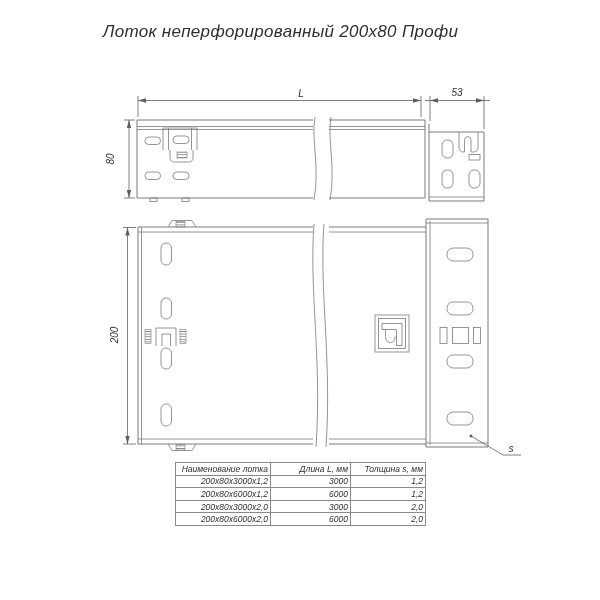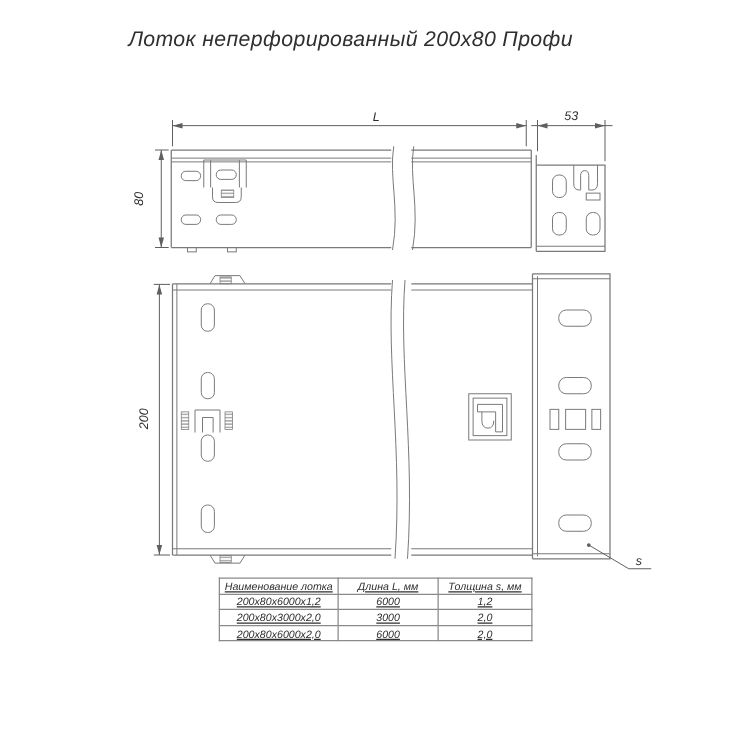--- a/index.html
+++ b/index.html
@@ -28,24 +28,23 @@
     fill:var(--text);font-style:italic;font-size:10px;
     font-family:"Liberation Sans",sans-serif;text-anchor:middle;
   }
   .hatchfill{fill:url(#hatch);stroke:var(--line);stroke-width:.6;}
   table.sizes{
     position:absolute;left:175px;top:462px;width:250px;
     border-collapse:collapse;table-layout:fixed;
     font-style:italic;font-size:8.5px;color:var(--text);
   }
   table.sizes th,table.sizes td{
-    border:1px solid #8a8a8a;text-align:center;vertical-align:middle;
+    border:1px solid #8a8a8a;text-align:right;vertical-align:middle;
     height:11.6px;padding:0 2px;font-weight:normal;white-space:nowrap;
     overflow:hidden;
-    text-decoration:underline;
   }
   table.sizes col.c1{width:95px;}
   table.sizes col.c2{width:80px;}
   table.sizes col.c3{width:75px;}
 </style>
 </head>
 <body>
 
 <div class="page">
 
@@ -215,20 +214,25 @@
       </colgroup>
     <thead>
       <tr>
         <th>Наименование лотка</th>
         <th>Длина L, мм</th>
         <th>Толщина s, мм</th>
       </tr>
     </thead>
     <tbody>
       <tr>
+        <td>200х80х3000х1,2</td>
+        <td>3000</td>
+        <td>1,2</td>
+      </tr>
+      <tr>
         <td>200х80х6000х1,2</td>
         <td>6000</td>
         <td>1,2</td>
       </tr>
       <tr>
         <td>200х80х3000х2,0</td>
         <td>3000</td>
         <td>2,0</td>
       </tr>
       <tr>

